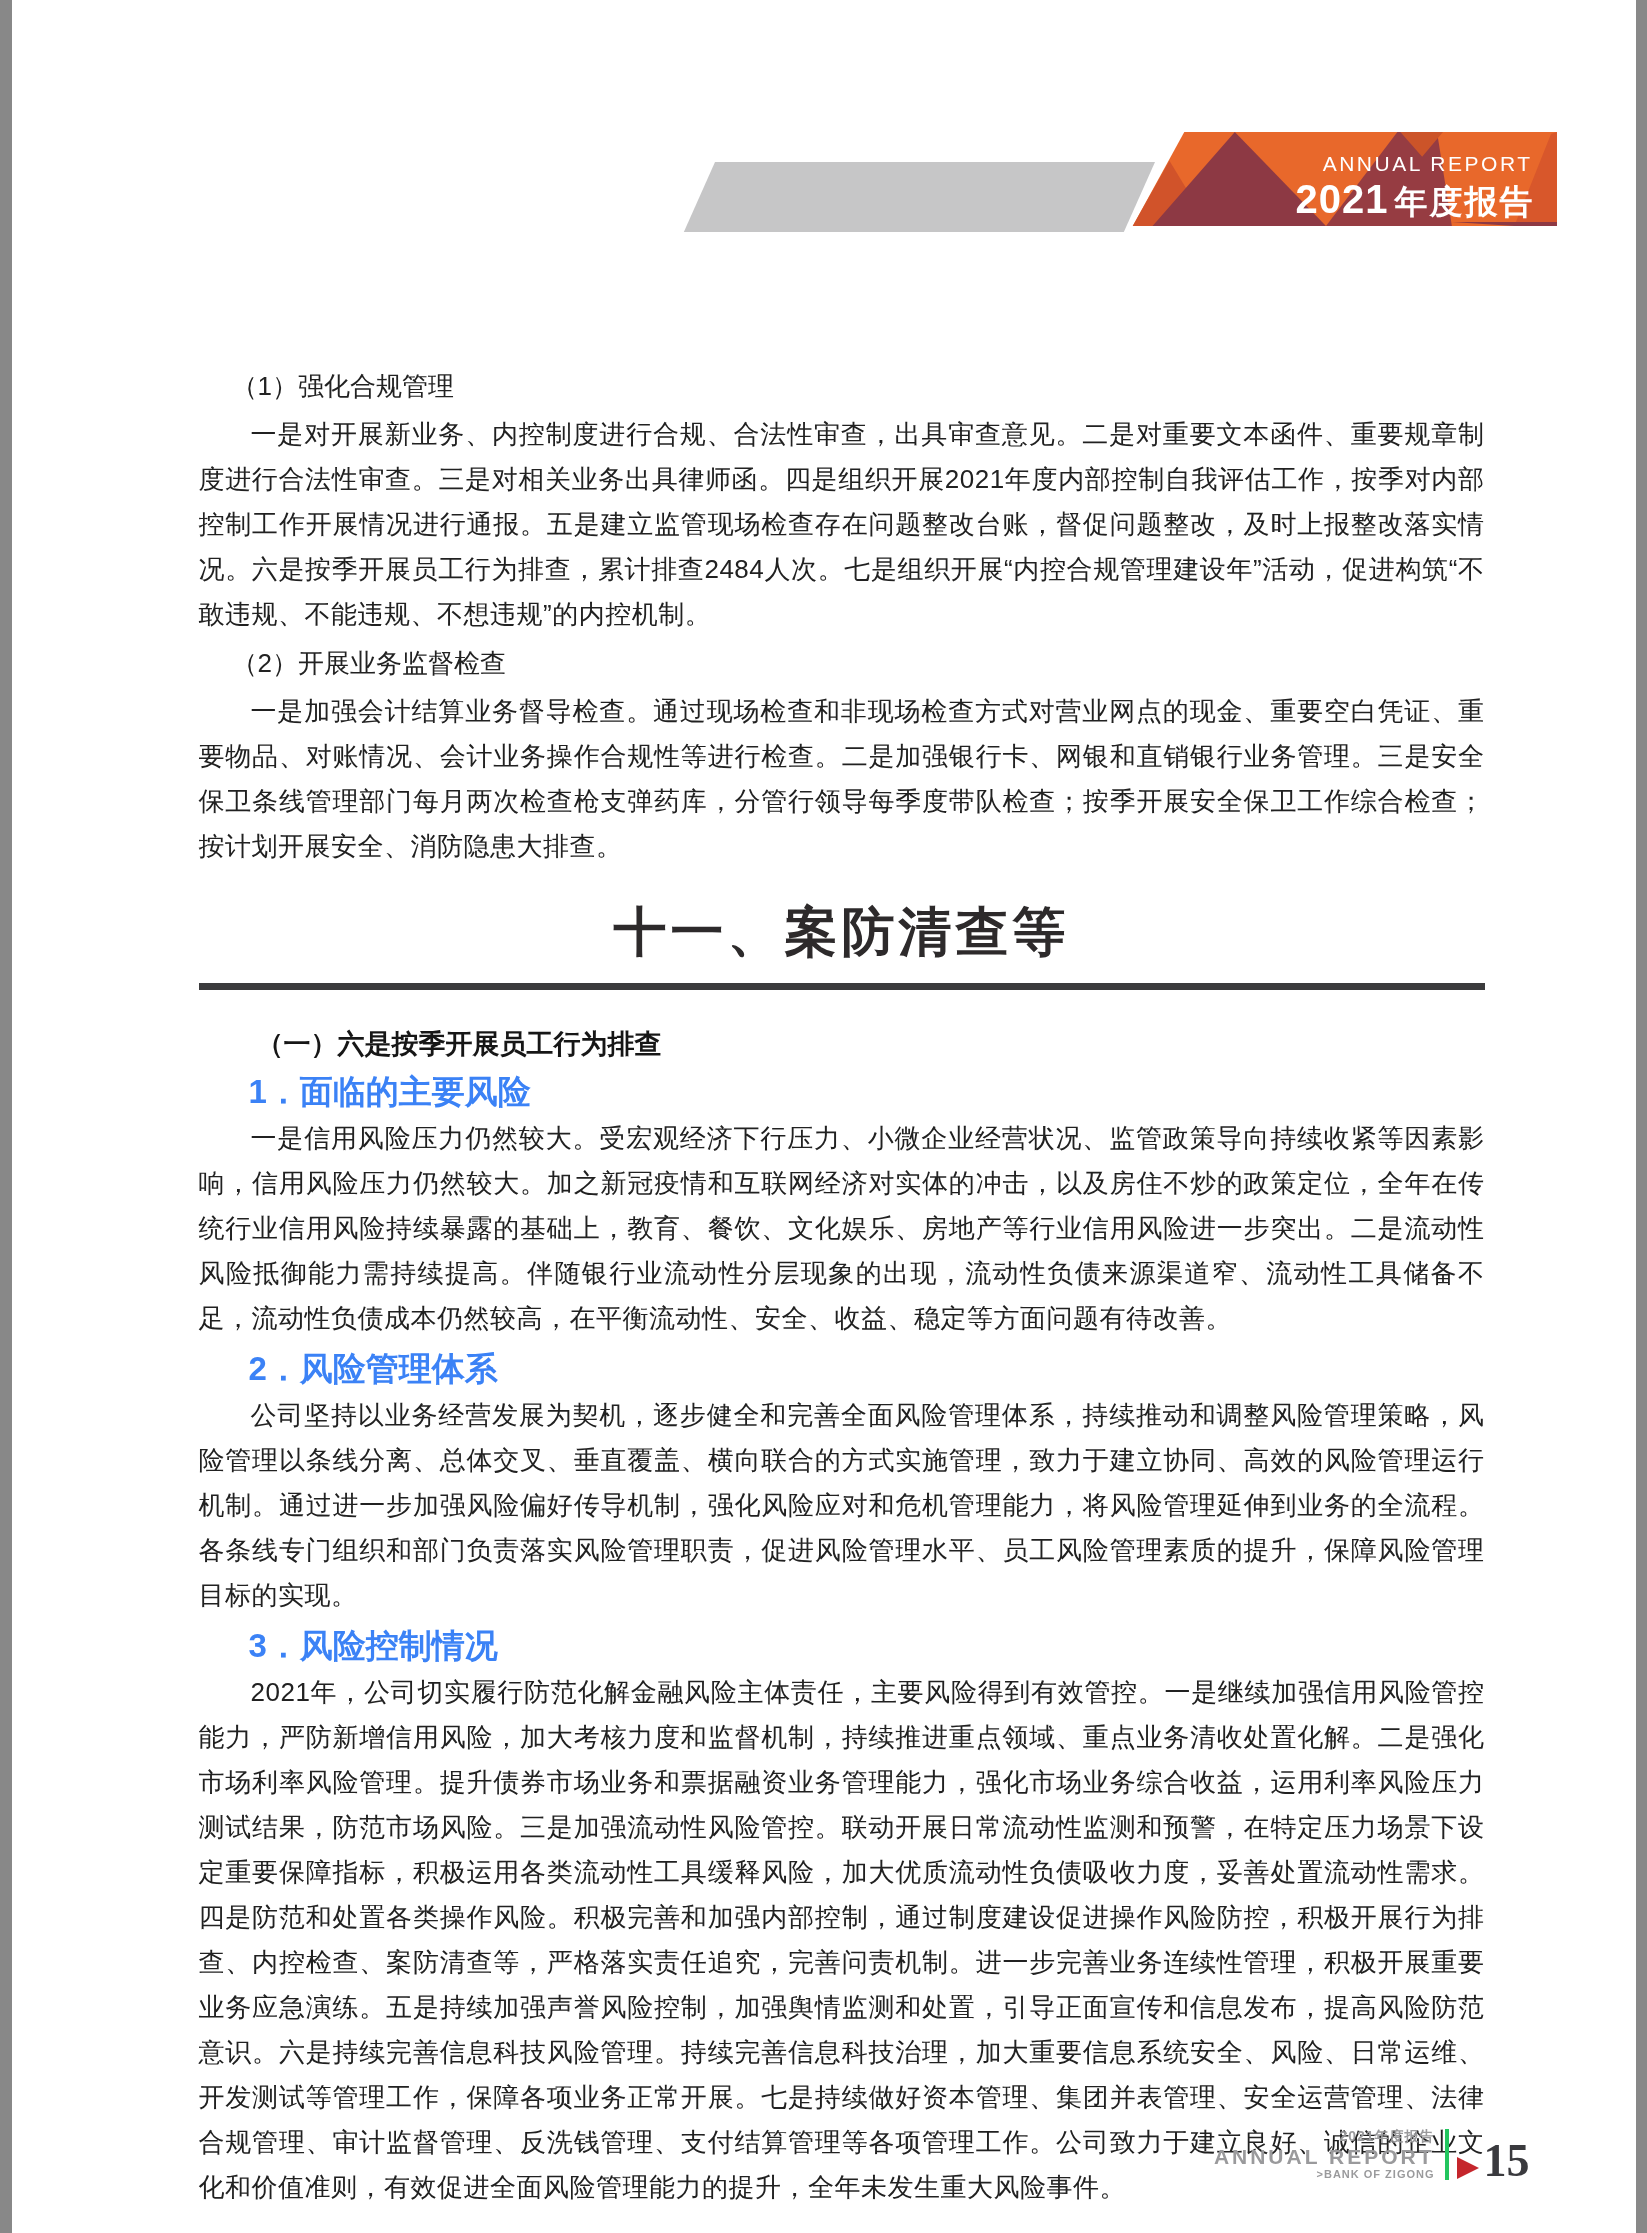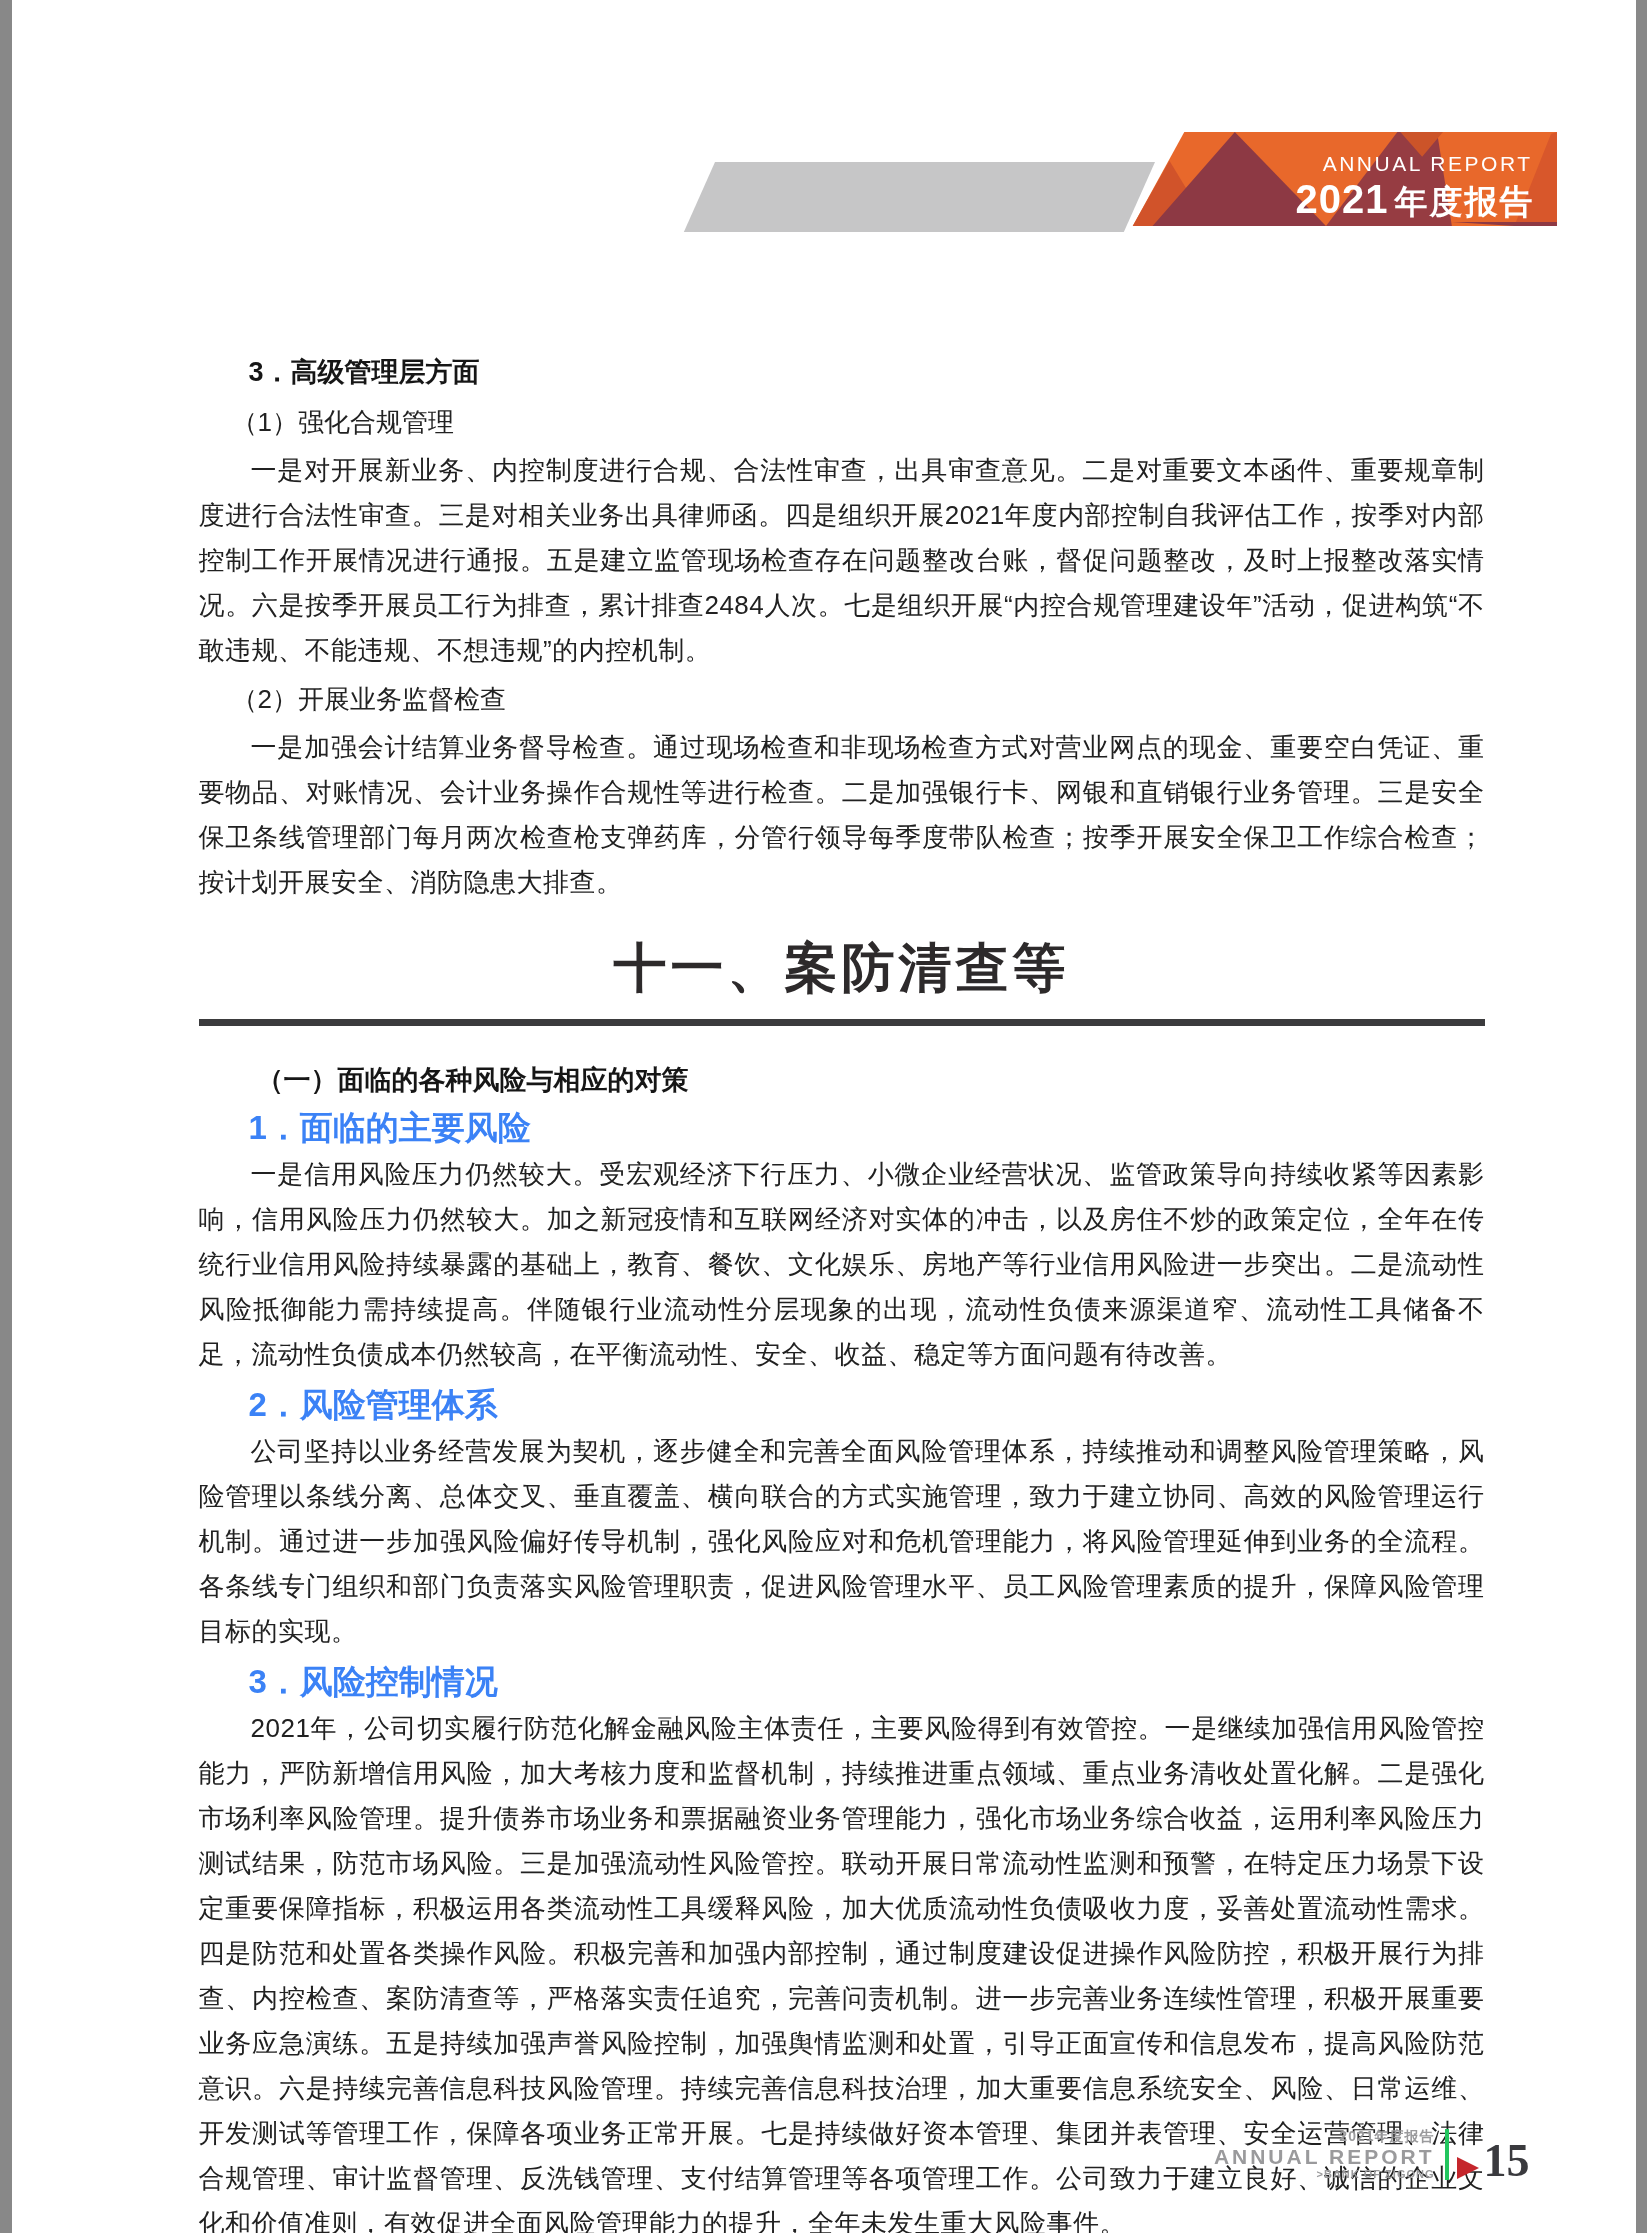--- a/index.html
+++ b/index.html
@@ -90,30 +90,29 @@
       <polygon points="230,106 302,11 342,11 357,106" fill="#963c42"></polygon>
       <polygon points="305,11 348,11 327,36" fill="#cc5429"></polygon>
       <polygon points="457,13 463,11 463,106 420,106" fill="#d8572b"></polygon>
       <polygon points="357,102 463,102 463,106 420,106" fill="#8d3944"></polygon>
     </svg>
     <div class="hdr-en">ANNUAL REPORT</div>
     <div class="hdr-cn"><span class="yr">2021</span><span>年度报告</span></div>
   </div>
 
   <div class="content">
-    <div class="h-num">3．高级管理层方面</div>
     <div class="h-paren">（1）强化合规管理</div>
     <p class="para">一是对开展新业务、内控制度进行合规、合法性审查，出具审查意见。二是对重要文本函件、重要规章制度进行合法性审查。三是对相关业务出具律师函。四是组织开展2021年度内部控制自我评估工作，按季对内部控制工作开展情况进行通报。五是建立监管现场检查存在问题整改台账，督促问题整改，及时上报整改落实情况。六是按季开展员工行为排查，累计排查2484人次。七是组织开展“内控合规管理建设年”活动，促进构筑“不敢违规、不能违规、不想违规”的内控机制。</p>
     <div class="h-paren2">（2）开展业务监督检查</div>
     <p class="para">一是加强会计结算业务督导检查。通过现场检查和非现场检查方式对营业网点的现金、重要空白凭证、重要物品、对账情况、会计业务操作合规性等进行检查。二是加强银行卡、网银和直销银行业务管理。三是安全保卫条线管理部门每月两次检查枪支弹药库，分管行领导每季度带队检查；按季开展安全保卫工作综合检查；按计划开展安全、消防隐患大排查。</p>
 
     <div class="sec-title">十一、案防清查等</div>
     <div class="sec-rule"></div>
 
-    <div class="h-risk1">（一）面临的各种风险与相应的对策</div>
+    <div class="h-risk1">（一）六是按季开展员工行为排查</div>
     <div class="h-risk-sub mt12">1．面临的主要风险</div>
     <p class="para tight">一是信用风险压力仍然较大。受宏观经济下行压力、小微企业经营状况、监管政策导向持续收紧等因素影响，信用风险压力仍然较大。加之新冠疫情和互联网经济对实体的冲击，以及房住不炒的政策定位，全年在传统行业信用风险持续暴露的基础上，教育、餐饮、文化娱乐、房地产等行业信用风险进一步突出。二是流动性风险抵御能力需持续提高。伴随银行业流动性分层现象的出现，流动性负债来源渠道窄、流动性工具储备不足，流动性负债成本仍然较高，在平衡流动性、安全、收益、稳定等方面问题有待改善。</p>
     <div class="h-risk-sub">2．风险管理体系</div>
     <p class="para tight">公司坚持以业务经营发展为契机，逐步健全和完善全面风险管理体系，持续推动和调整风险管理策略，风险管理以条线分离、总体交叉、垂直覆盖、横向联合的方式实施管理，致力于建立协同、高效的风险管理运行机制。通过进一步加强风险偏好传导机制，强化风险应对和危机管理能力，将风险管理延伸到业务的全流程。各条线专门组织和部门负责落实风险管理职责，促进风险管理水平、员工风险管理素质的提升，保障风险管理目标的实现。</p>
     <div class="h-risk-sub">3．风险控制情况</div>
     <p class="para tight">2021年，公司切实履行防范化解金融风险主体责任，主要风险得到有效管控。一是继续加强信用风险管控能力，严防新增信用风险，加大考核力度和监督机制，持续推进重点领域、重点业务清收处置化解。二是强化市场利率风险管理。提升债券市场业务和票据融资业务管理能力，强化市场业务综合收益，运用利率风险压力测试结果，防范市场风险。三是加强流动性风险管控。联动开展日常流动性监测和预警，在特定压力场景下设定重要保障指标，积极运用各类流动性工具缓释风险，加大优质流动性负债吸收力度，妥善处置流动性需求。四是防范和处置各类操作风险。积极完善和加强内部控制，通过制度建设促进操作风险防控，积极开展行为排查、内控检查、案防清查等，严格落实责任追究，完善问责机制。进一步完善业务连续性管理，积极开展重要业务应急演练。五是持续加强声誉风险控制，加强舆情监测和处置，引导正面宣传和信息发布，提高风险防范意识。六是持续完善信息科技风险管理。持续完善信息科技治理，加大重要信息系统安全、风险、日常运维、开发测试等管理工作，保障各项业务正常开展。七是持续做好资本管理、集团并表管理、安全运营管理、法律合规管理、审计监督管理、反洗钱管理、支付结算管理等各项管理工作。公司致力于建立良好、诚信的企业文化和价值准则，有效促进全面风险管理能力的提升，全年未发生重大风险事件。</p>
   </div>
 
   <div class="footer">
     <div class="footer-txt">

